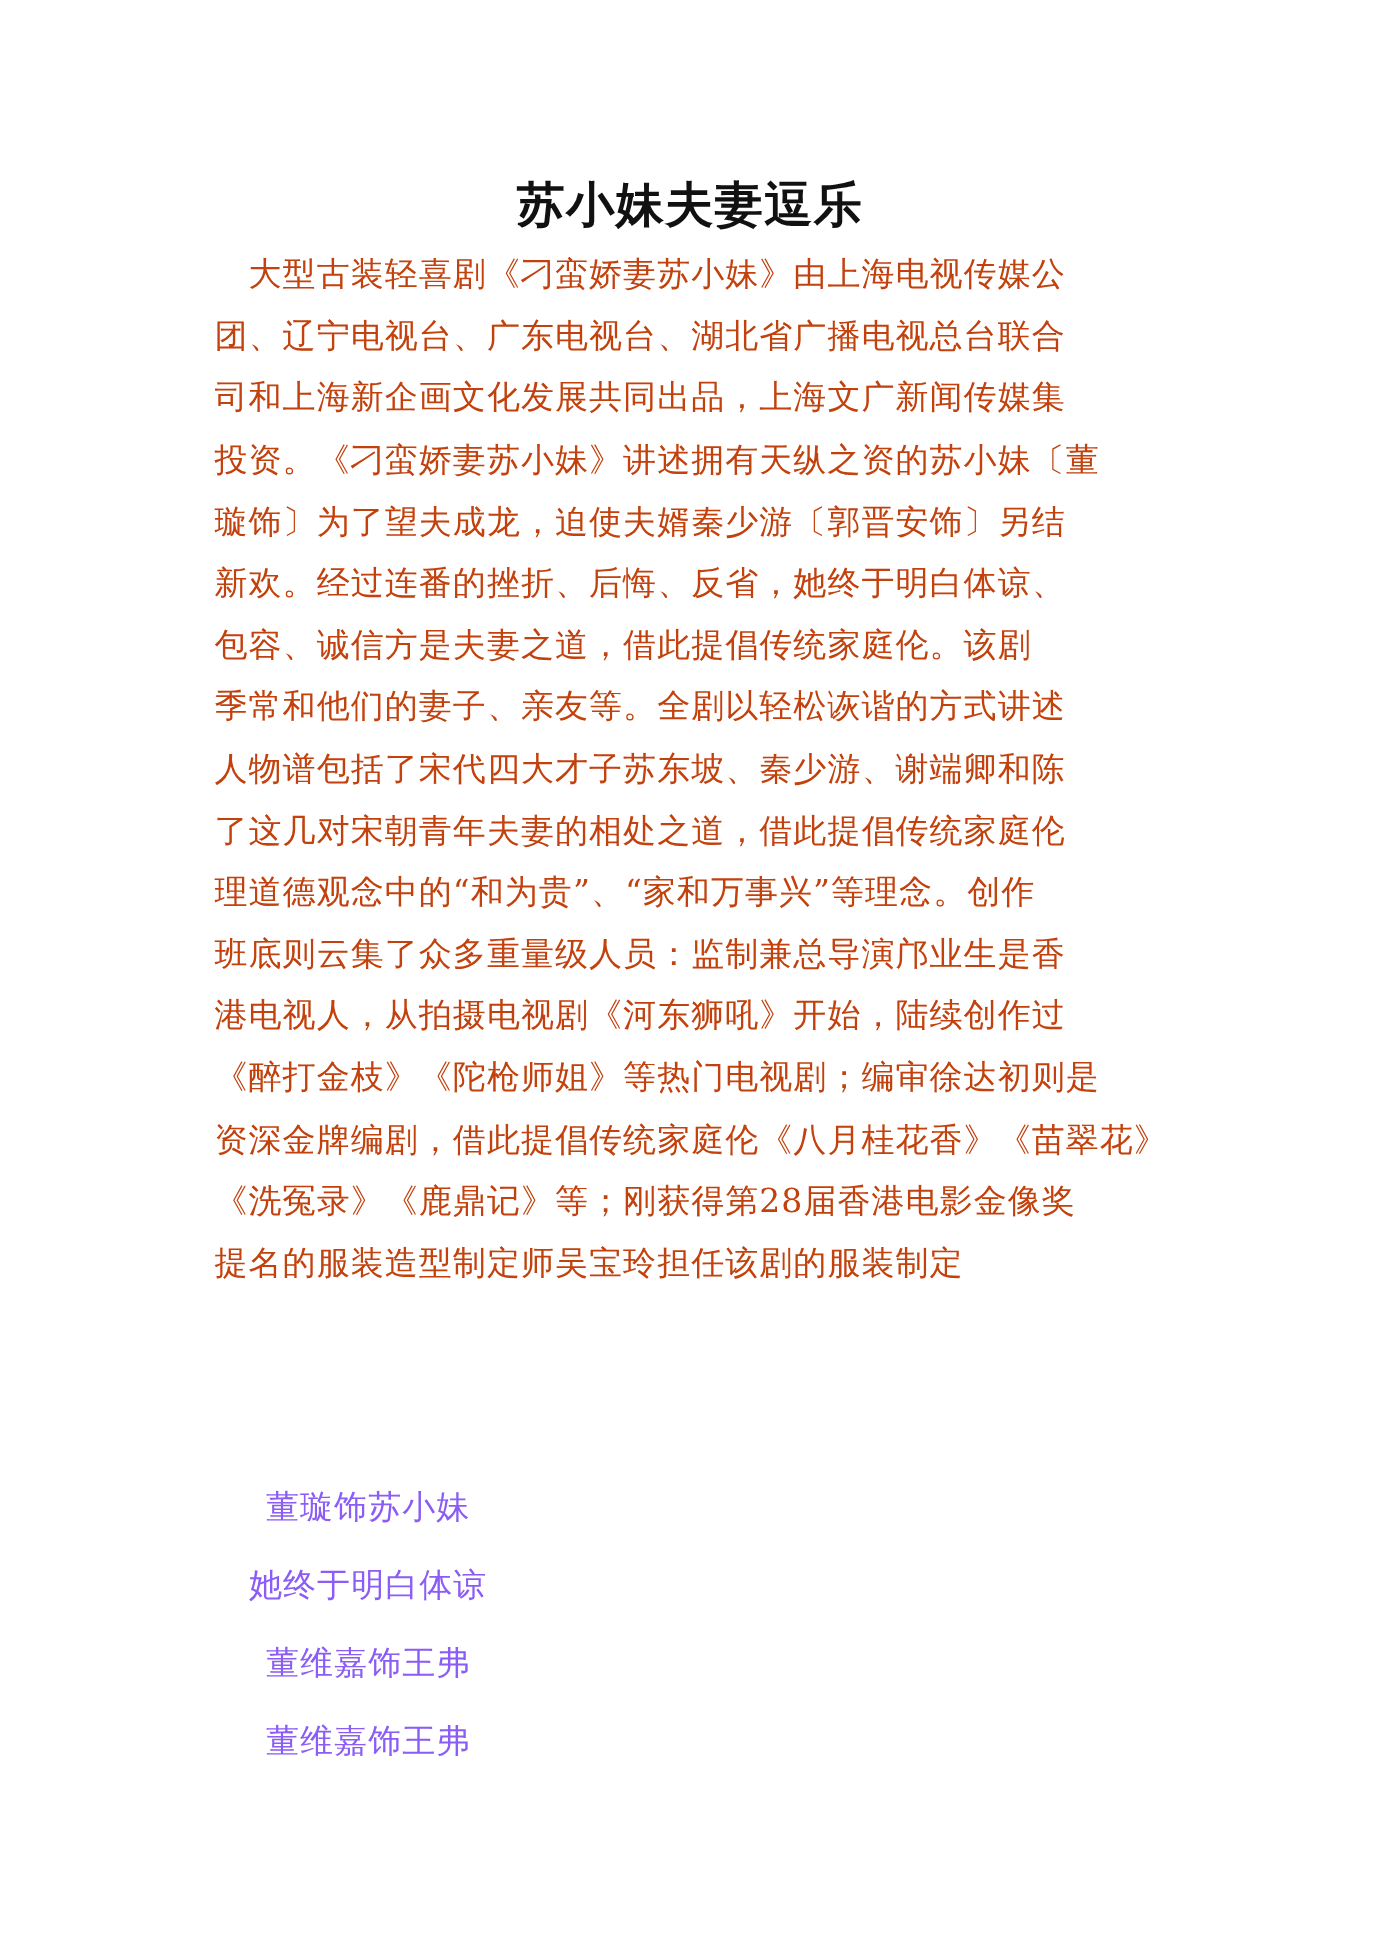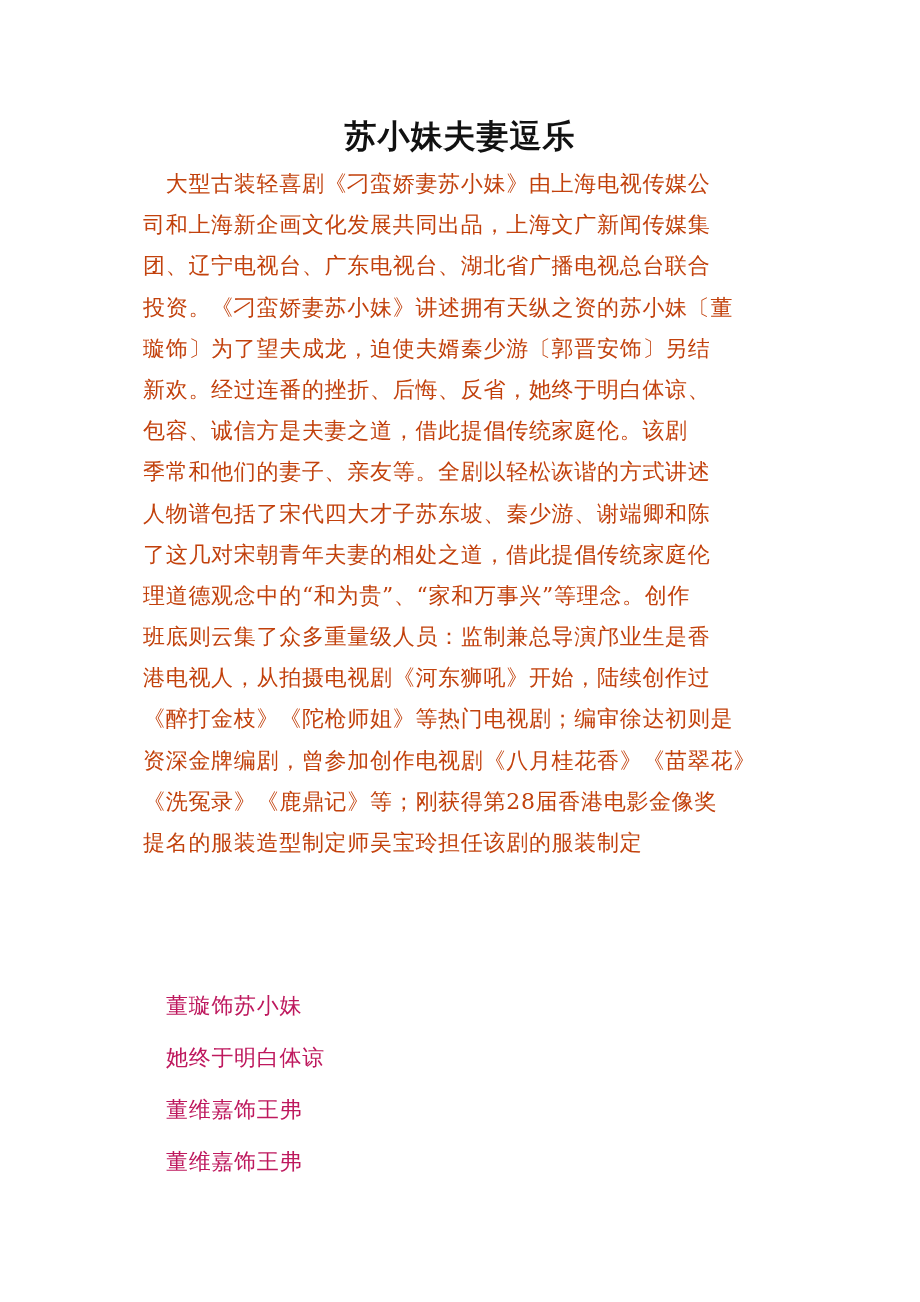--- a/index.html
+++ b/index.html
@@ -18,45 +18,45 @@
     position: absolute; left: 143px; top: 163px; width: 640px;
   }
   .line {
     height: 41.2px; line-height: 41.2px; font-size: 22px; letter-spacing: 0.7px;
     white-space: nowrap; color: #c2410c;
   }
   .cast {
     position: absolute; left: 166px; top: 980px;
   }
   .cast-line {
-    height: 52px; line-height: 52px; font-size: 22px; letter-spacing: 0.7px; white-space: nowrap; color: #be185d;
+    height: 52px; line-height: 52px; font-size: 22px; letter-spacing: 0.7px; white-space: nowrap; color: #8b5cf6; text-align: center;
   }
 </style>
 </head>
 <body>
 
 <div class="page">
   <div class="title">苏小妹夫妻逗乐</div>
 
   <div class="body-text">
     <div class="line">　大型古装轻喜剧《刁蛮娇妻苏小妹》由上海电视传媒公</div>
+    <div class="line">团、辽宁电视台、广东电视台、湖北省广播电视总台联合</div>
     <div class="line">司和上海新企画文化发展共同出品，上海文广新闻传媒集</div>
-    <div class="line">团、辽宁电视台、广东电视台、湖北省广播电视总台联合</div>
     <div class="line">投资。《刁蛮娇妻苏小妹》讲述拥有天纵之资的苏小妹〔董</div>
     <div class="line">璇饰〕为了望夫成龙，迫使夫婿秦少游〔郭晋安饰〕另结</div>
     <div class="line">新欢。经过连番的挫折、后悔、反省，她终于明白体谅、</div>
     <div class="line">包容、诚信方是夫妻之道，借此提倡传统家庭伦。该剧</div>
     <div class="line">季常和他们的妻子、亲友等。全剧以轻松诙谐的方式讲述</div>
     <div class="line">人物谱包括了宋代四大才子苏东坡、秦少游、谢端卿和陈</div>
     <div class="line">了这几对宋朝青年夫妻的相处之道，借此提倡传统家庭伦</div>
     <div class="line">理道德观念中的“和为贵”、“家和万事兴”等理念。创作</div>
     <div class="line">班底则云集了众多重量级人员：监制兼总导演邝业生是香</div>
     <div class="line">港电视人，从拍摄电视剧《河东狮吼》开始，陆续创作过</div>
     <div class="line">《醉打金枝》《陀枪师姐》等热门电视剧；编审徐达初则是</div>
-    <div class="line">资深金牌编剧，曾参加创作电视剧《八月桂花香》《苗翠花》</div>
+    <div class="line">资深金牌编剧，借此提倡传统家庭伦《八月桂花香》《苗翠花》</div>
     <div class="line">《洗冤录》《鹿鼎记》等；刚获得第28届香港电影金像奖</div>
     <div class="line">提名的服装造型制定师吴宝玲担任该剧的服装制定</div>
   </div>
 
   <div class="cast">
     <div class="cast-line">董璇饰苏小妹</div>
     <div class="cast-line">她终于明白体谅</div>
     <div class="cast-line">董维嘉饰王弗</div>
     <div class="cast-line">董维嘉饰王弗</div>
   </div>

